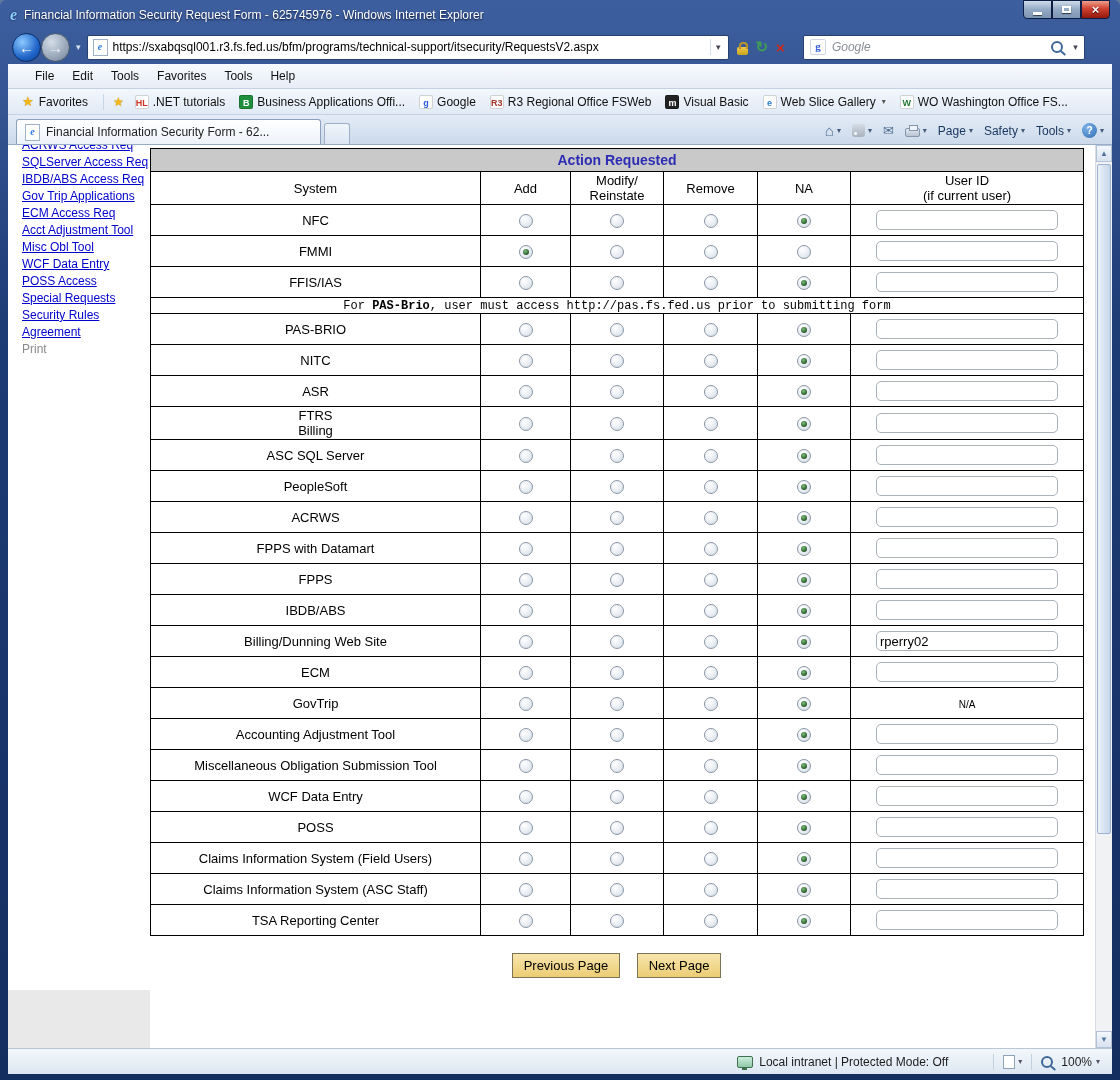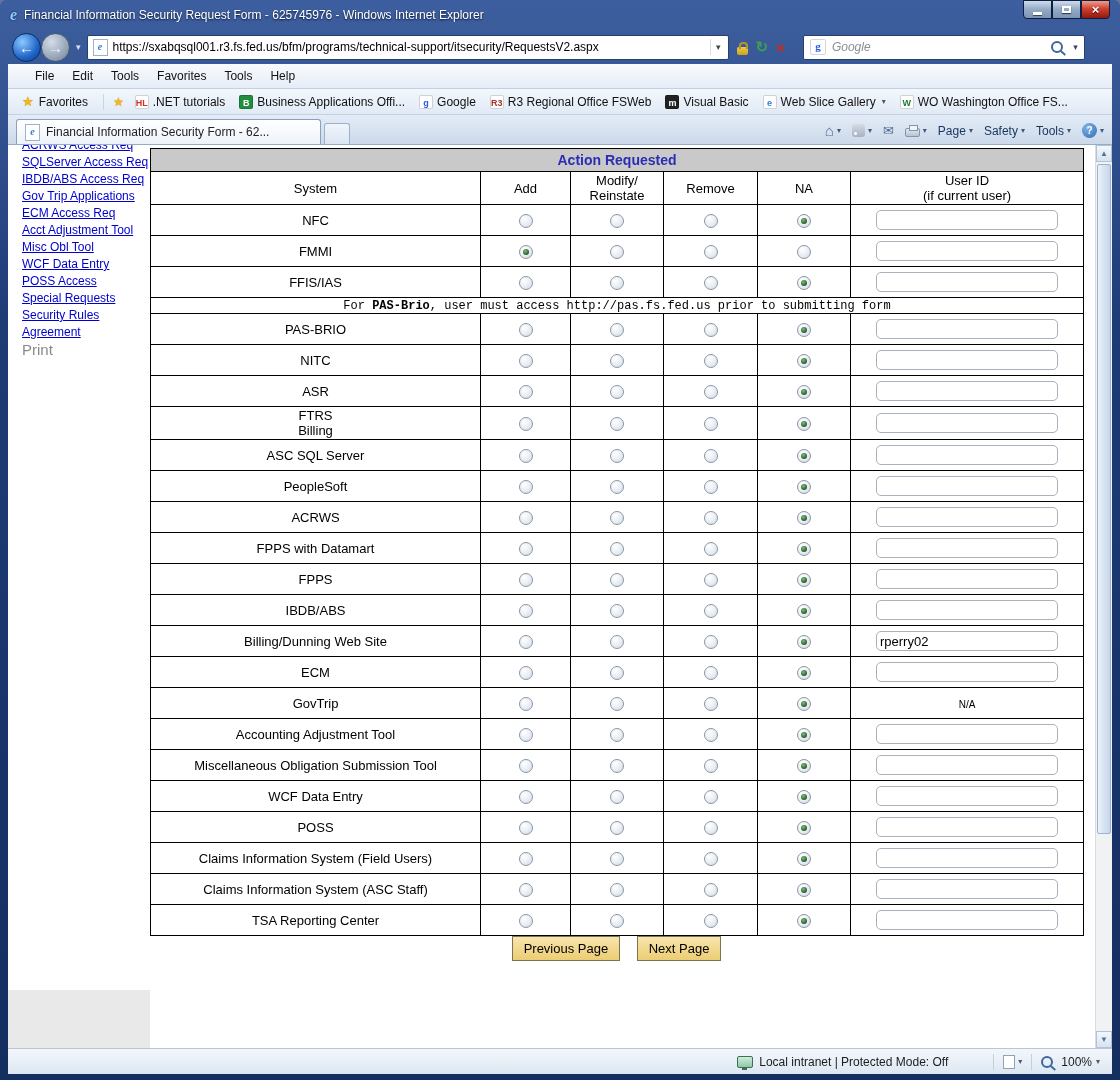--- a/index.html
+++ b/index.html
@@ -67,36 +67,36 @@
   .printer{width:15px;height:9px;background:linear-gradient(#e2e9f0,#b7c3d1);border:1px solid #8496ab;border-radius:2px;position:relative;margin-top:4px;box-sizing:border-box;}
   .printer::before{content:"";position:absolute;top:-4px;left:3px;width:7px;height:4px;background:#f0f4f9;border:1px solid #8496ab;}
   .help{width:15px;height:15px;border-radius:50%;background:radial-gradient(circle at 35% 30%,#7fb4e8,#2d6cb4);color:#fff;font:bold 10px/15px "Liberation Sans",sans-serif;text-align:center;}
   .tc-caret{font-size:8px;color:#44597a;}
 
   
   .content{position:absolute;top:145px;left:8px;right:8px;bottom:32px;background:#fff;overflow:hidden;}
   .sidebar{position:absolute;left:0;top:0;width:142px;bottom:0;overflow:hidden;}
   .side-link{display:block;margin:0 0 4px 14px;font-size:12px;color:#0000cc;text-decoration:underline;line-height:13px;white-space:nowrap;}
   .side-link:first-child{margin-top:-6px;}
-  .side-static{display:block;margin:0 0 4px 14px;font-size:15px;color:#8a8a8a;line-height:13px;}
+  .side-static{display:block;margin:0 0 4px 14px;font-size:12px;color:#8a8a8a;line-height:13px;}
   .side-bottom{position:absolute;left:0;bottom:0;width:142px;height:58px;background:#e9e9e9;}
   .main{position:absolute;left:142px;top:0;right:17px;bottom:0;}
 
   table.form{border-collapse:collapse;table-layout:fixed;width:933px;margin-top:3px;font-size:13px;color:#000;}
   table.form td{border:1px solid #000;text-align:center;padding:1px 3px;box-sizing:border-box;overflow:hidden;}
   tr.title-row td{background:#c9c9c9;color:#2d2db4;font-weight:bold;font-size:14px;height:23px;}
   tr.cols-row td{height:33px;white-space:pre-line;}
   tr.data-row td{height:31px;}
   td.sys-cell{white-space:pre-line;}
   tr.note-row td{height:16px;font-size:12px;padding:0;font-family:Liberation Mono, monospace;}
   .radio{display:inline-block;width:12px;height:12px;border-radius:50%;border:1px solid #8b97a6;background:radial-gradient(circle at 35% 30%,#ffffff 0%,#e8edf3 55%,#cdd6e0);position:relative;vertical-align:middle;box-sizing:content-box;}
   .radio.checked::after{content:"";position:absolute;left:3px;top:3px;width:6px;height:6px;border-radius:50%;background:radial-gradient(circle at 40% 35%,#7dbb7d,#1d4f1d 78%);}
   .uid-input{width:182px;height:20px;border:1px solid #aab1ba;border-radius:5px;font:13px "Liberation Sans",sans-serif;padding:0 3px;box-sizing:border-box;vertical-align:middle;}
   .uid-static{font-size:10px;}
-  .page-buttons{width:933px;text-align:center;}
+  .page-buttons{width:933px;text-align:center;margin-top:17px;}
   .form-btn{display:inline-block;background:linear-gradient(#f8e5ad,#eccd74);border:1px solid #7b7452;font:13px "Liberation Sans",sans-serif;color:#000;padding:4px 11px;margin:0 6px;cursor:default;}
 
   
   .scrollbar{position:absolute;top:0;right:0;width:17px;bottom:0;background:#f1f2f4;border-left:1px solid #d8dde3;box-sizing:border-box;}
   .sb-btn{position:absolute;left:0;right:0;height:17px;background:linear-gradient(#f3f7fc,#d8e2f0);border:1px solid #b4c2d6;color:#51749f;font-size:8px;text-align:center;line-height:15px;box-sizing:border-box;}
   .sb-up{top:0;}
   .sb-down{bottom:0;}
   .sb-thumb{position:absolute;left:1px;right:1px;top:19px;height:74%;background:linear-gradient(90deg,#eaf1fa,#c6d6ea);border:1px solid #9cb2cf;border-radius:2px;}
 
   

